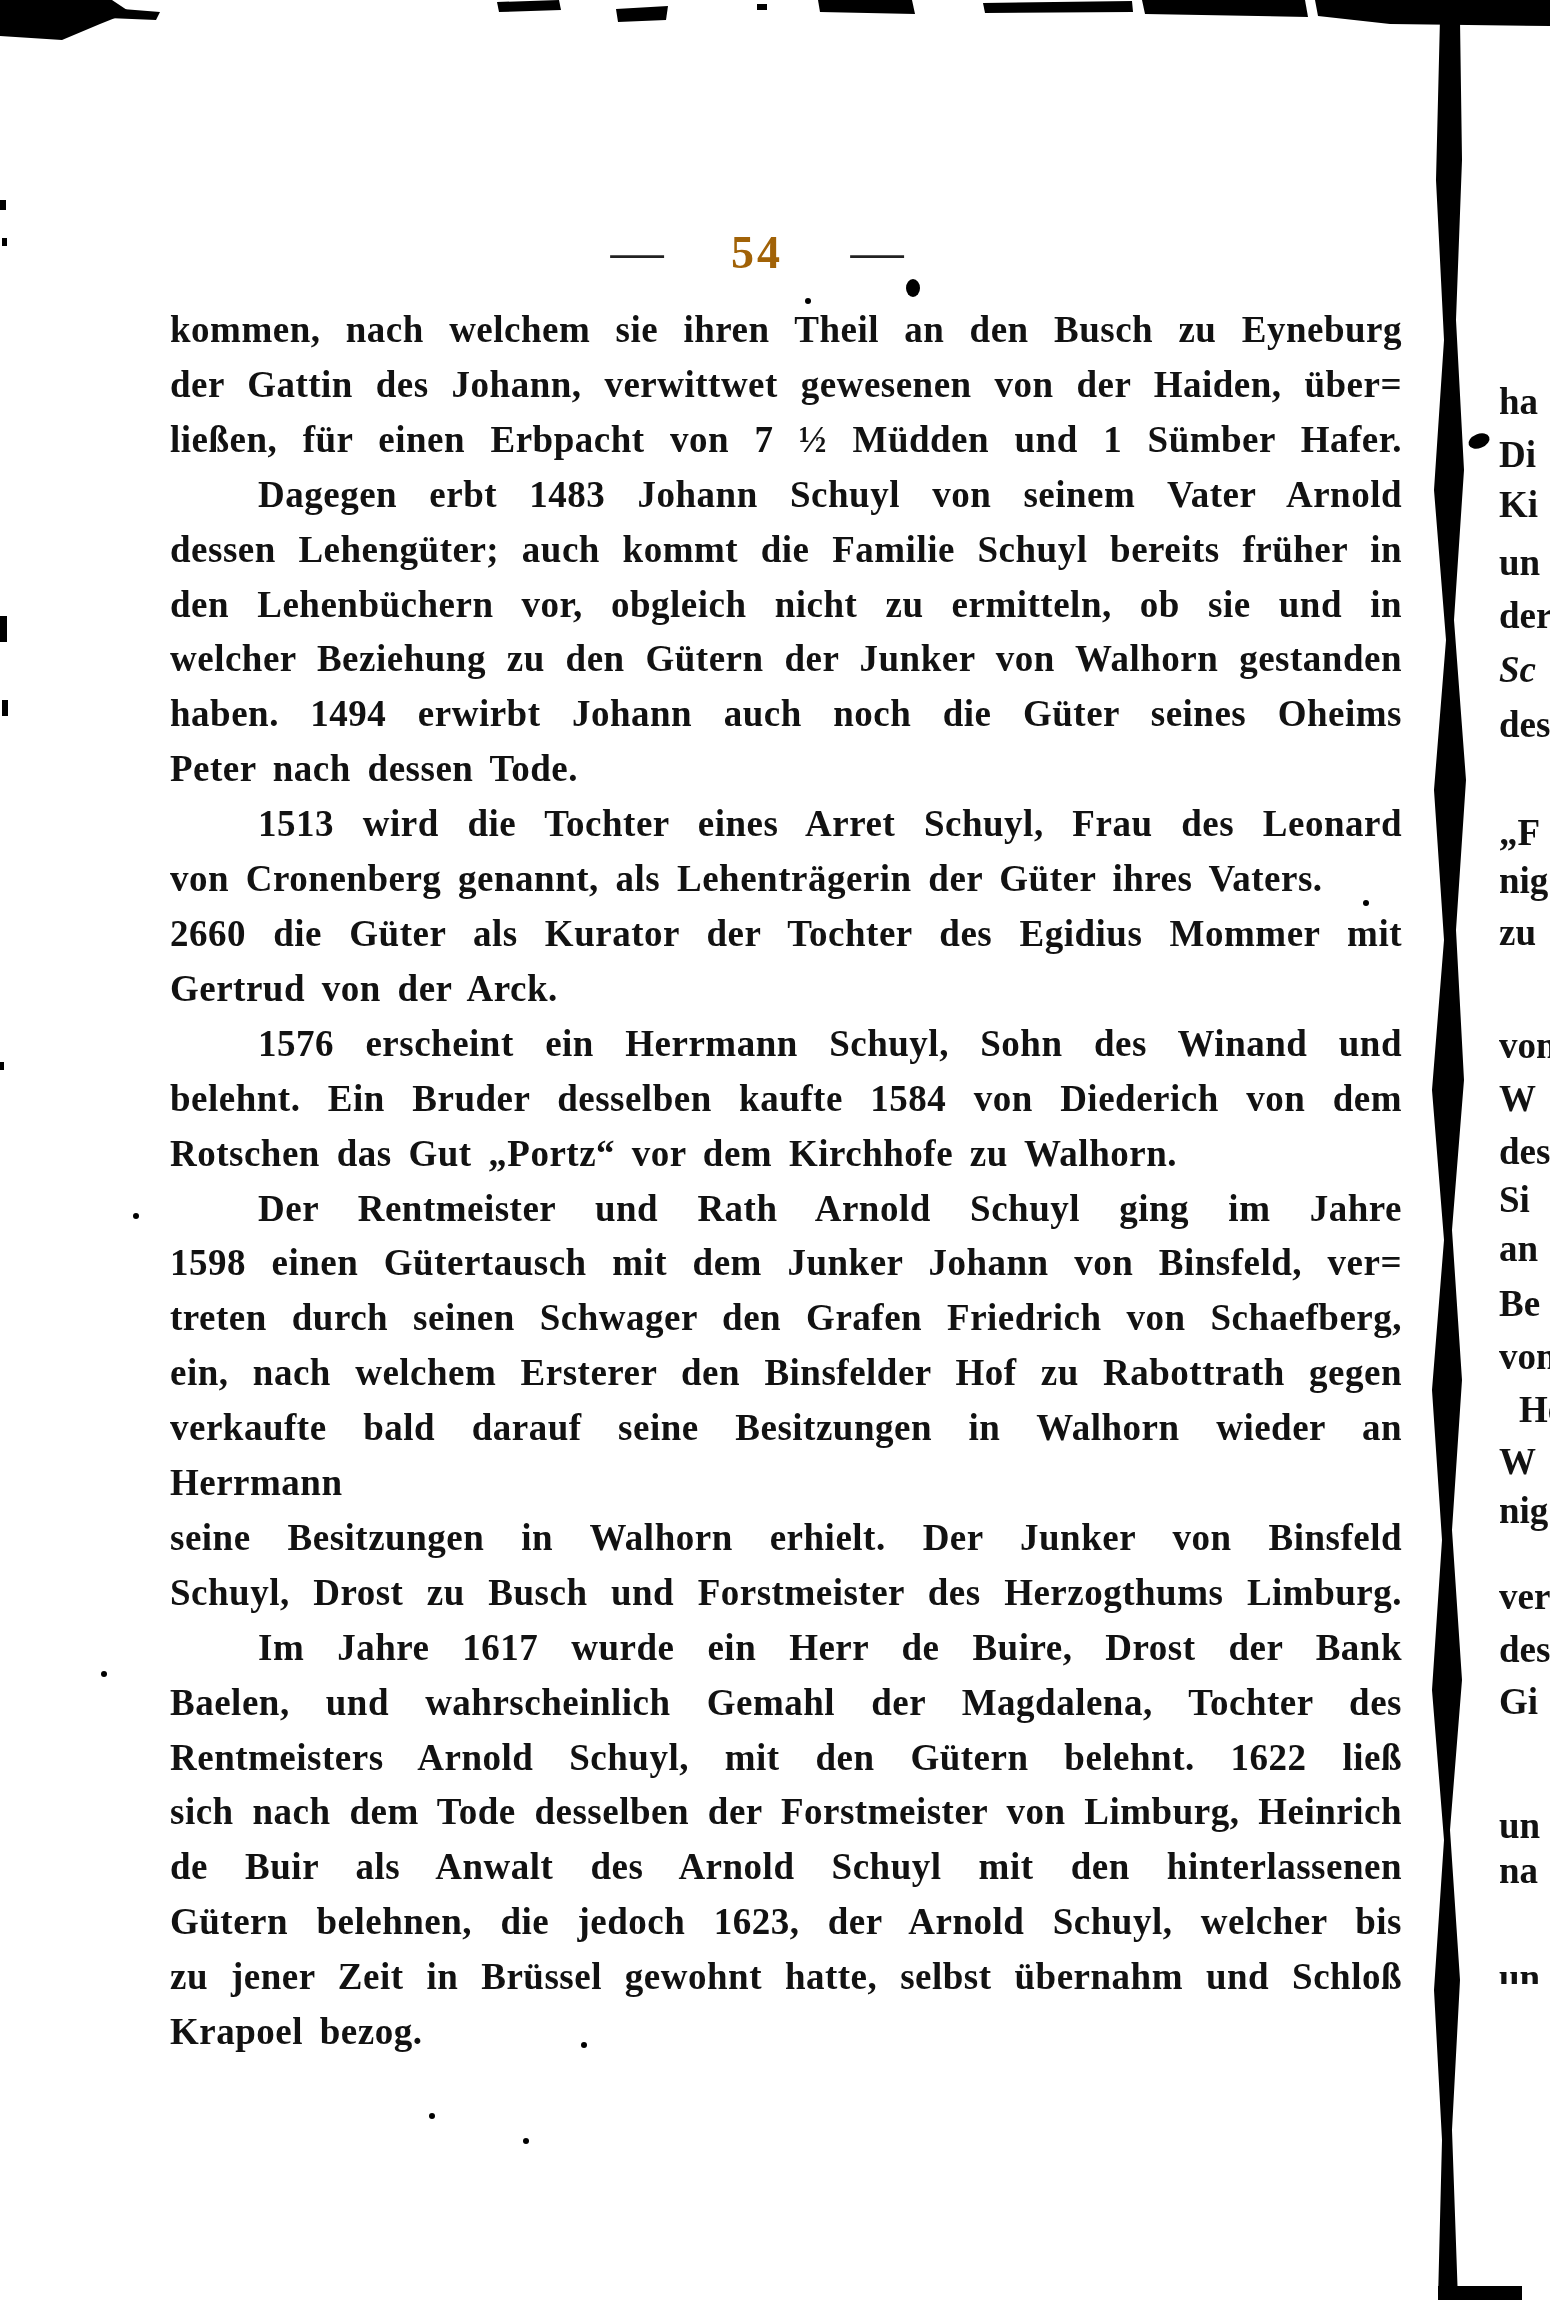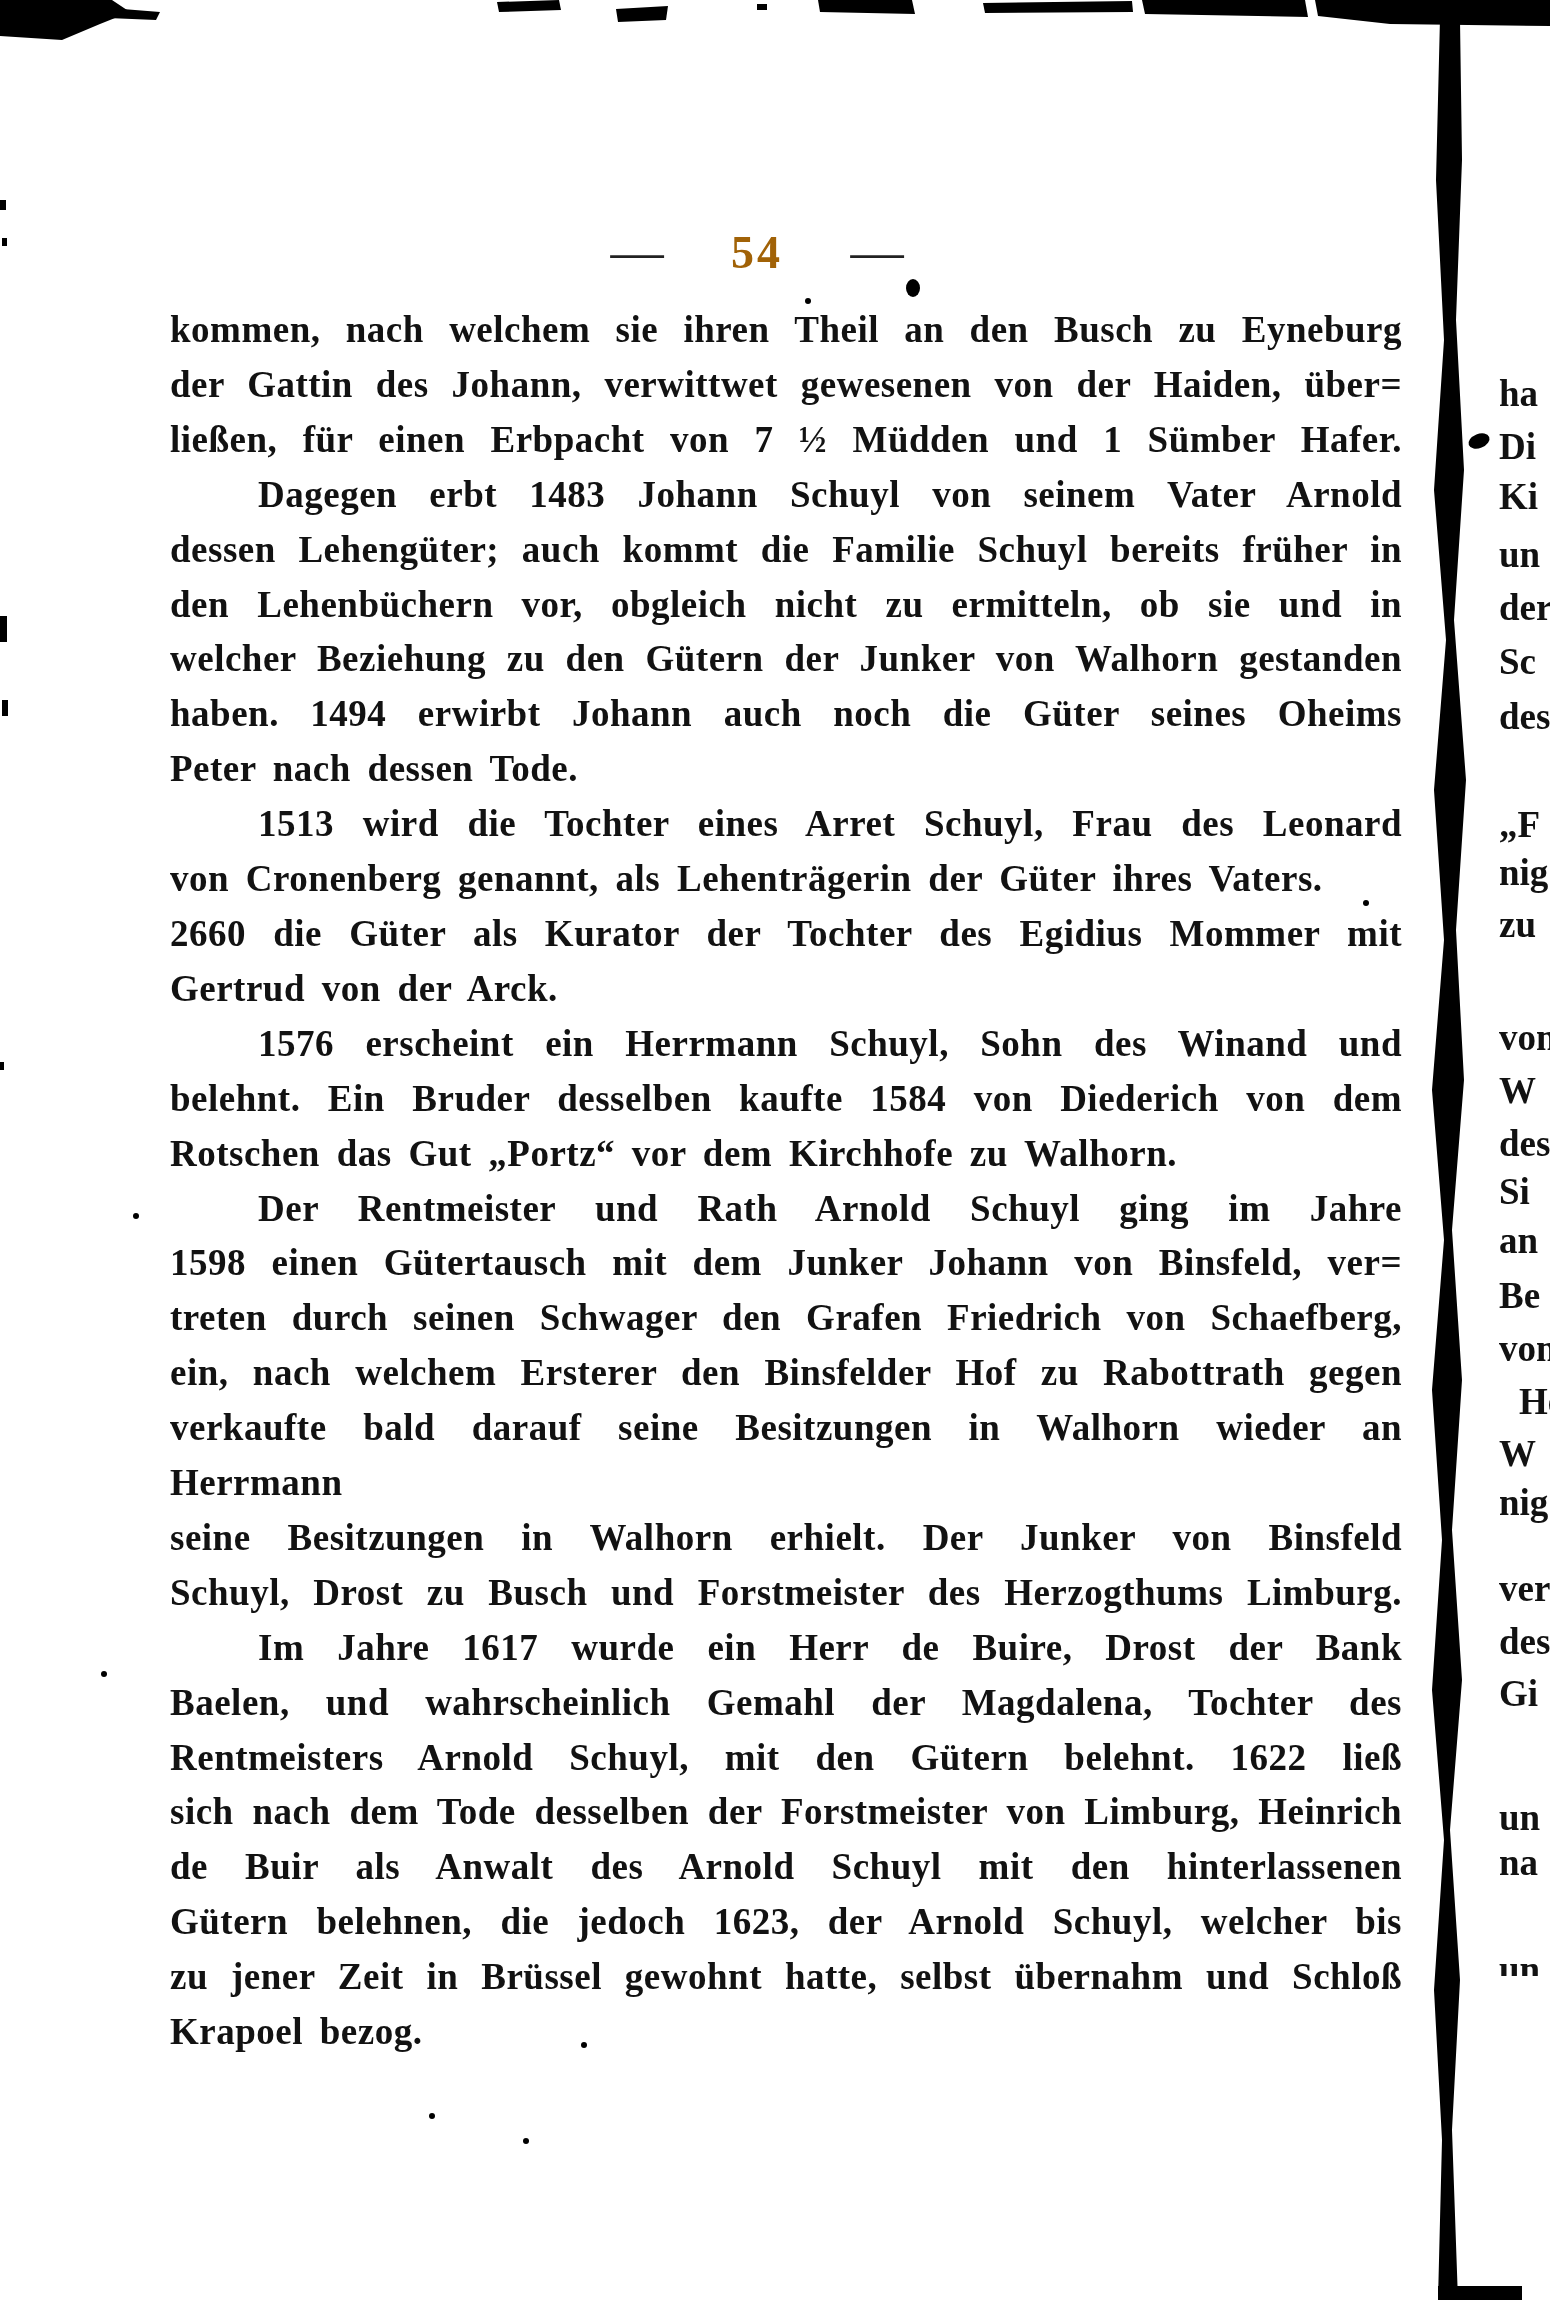--- a/index.html
+++ b/index.html
@@ -11,21 +11,21 @@
            justify-content:space-between;align-items:center;font-weight:bold;}
   .pagenum .dash{font-size:38px;color:#222;transform:scaleX(1.4);}
   .pagenum .num{font-size:46px;letter-spacing:3px;color:#a16207;}
   
   .textblock{position:absolute;left:170px;top:303px;width:1232px;
              font-size:37px;font-weight:bold;line-height:54.9px;word-spacing:7px;letter-spacing:.5px;}
   .line{text-align:justify;text-align-last:justify;white-space:normal;}
   .line.indent{text-indent:88px;}
   .line.last{text-align-last:left;}
   
-  .fragments{position:absolute;left:1499px;top:4px;width:51px;height:1972px;overflow:hidden;}
+  .fragments{position:absolute;left:1499px;top:12px;width:51px;height:1972px;overflow:hidden;}
   .frag{position:absolute;left:0;height:55px;line-height:55px;font-size:37px;font-weight:bold;
         white-space:nowrap;color:#121212;}
   
   svg.artifacts{position:absolute;left:0;top:0;pointer-events:none;}
 </style>
 </head>
 <body>
 
 <div class="sheet">
 
@@ -159,21 +159,21 @@
       <div class="frag" style="top: 362px;">ha</div>
 
       <div class="frag" style="top: 415px;">Di</div>
 
       <div class="frag" style="top: 465px;">Ki</div>
 
       <div class="frag" style="top: 523px;">un</div>
 
       <div class="frag" style="top: 576px;">der</div>
 
-      <div class="frag" style="top: 630px;">Sc</div>
+      <div class="frag" style="top: 630px; font-style: italic;">Sc</div>
 
       <div class="frag" style="top: 685px;">des</div>
 
       <div class="frag" style="top: 793px;">„F</div>
 
       <div class="frag" style="top: 841px;">nig</div>
 
       <div class="frag" style="top: 893px;">zu</div>
 
       <div class="frag" style="top: 1006px;">von</div>

